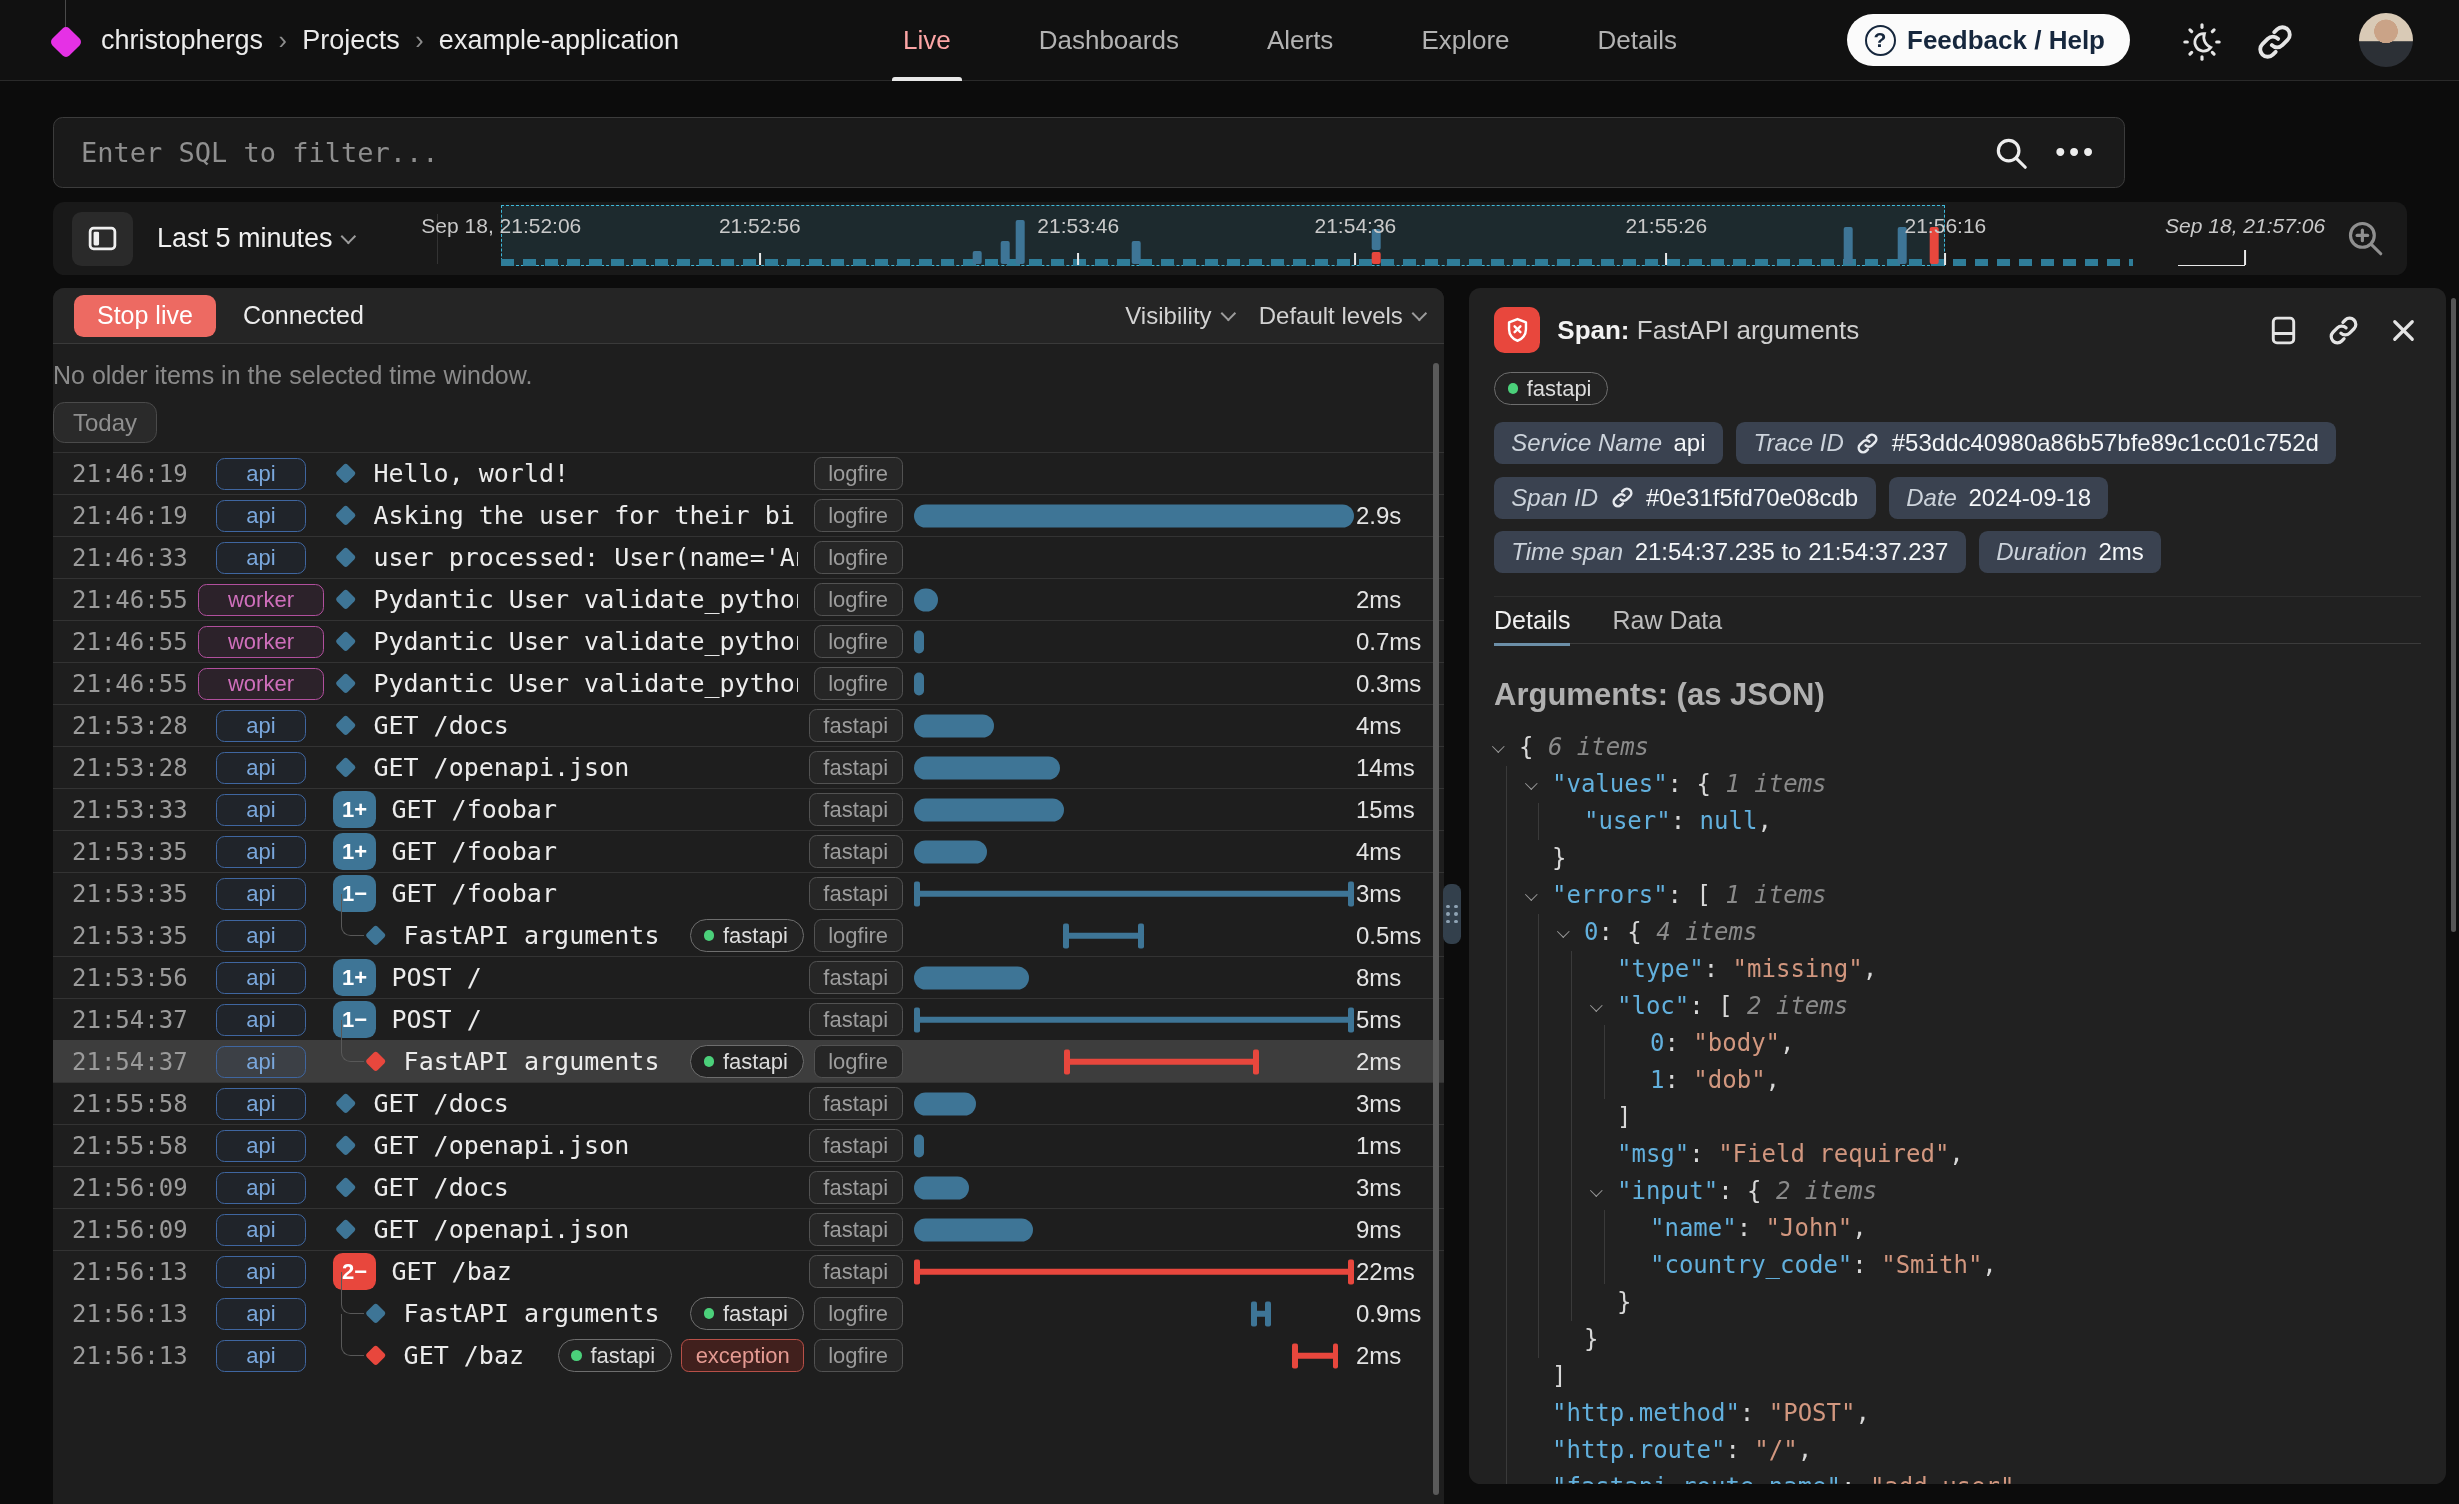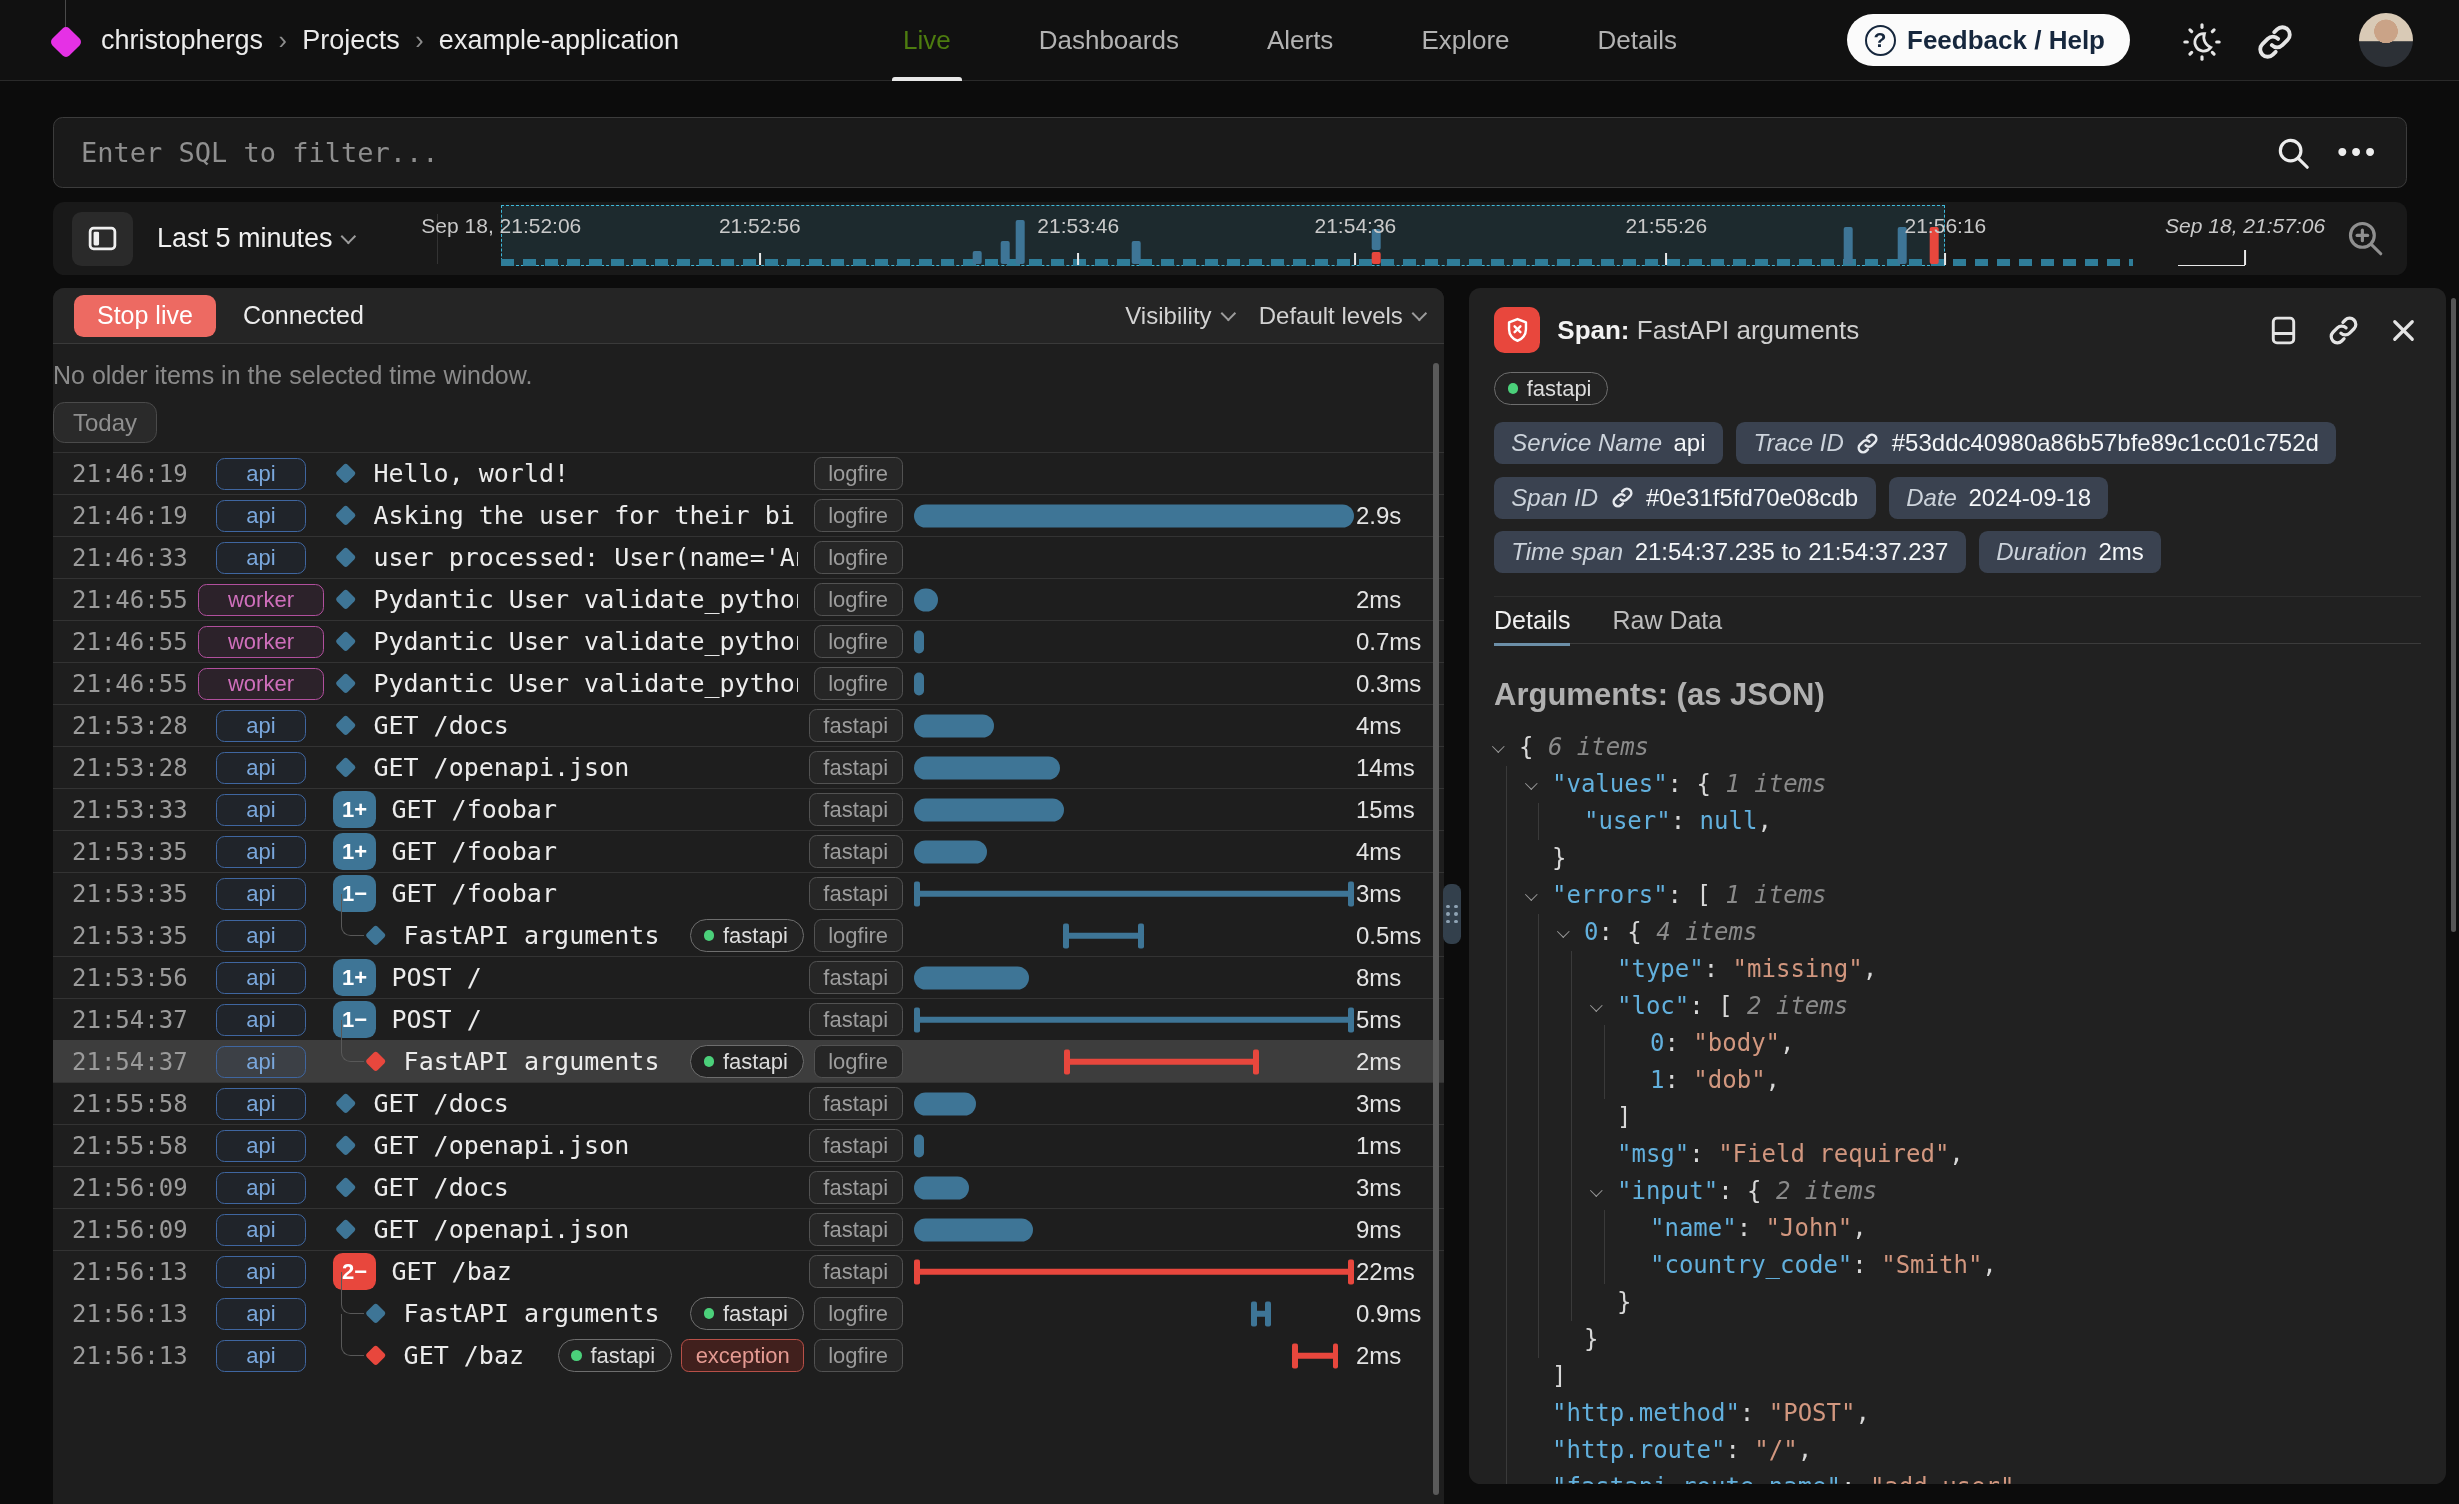--- a/index.html
+++ b/index.html
@@ -12,36 +12,36 @@
          border-bottom:1px solid #2a2a2a; }
   #logo-line { position:absolute; left:65px; top:0; width:1px; height:35px; background:#4a4a4a; }
   #logo { position:absolute; left:54px; top:30px; width:24px; height:24px; background:#e531e5;
           border-radius:4.8px; transform:rotate(45deg); }
   #breadcrumb { position:absolute; left:101px; top:0; height:81px; display:flex; align-items:center;
                 gap:15.4px; font-size:27px; color:#ececec; }
   .crumb-sep { color:#8d8d8d; font-size:25px; }
   #nav-tabs { position:absolute; left:903px; top:0; height:81px; display:flex; gap:88px; }
   .navtab { position:relative; height:81px; display:flex; align-items:center; font-size:26px;
             color:#b3b3b3; cursor:default; }
-  .navtab.active { color:#4d7c0f; }
+  .navtab.active { color:#fca5a5; }
   .navtab.active .tab-underline { position:absolute; left:-11.5px; right:-11.5px; bottom:0; height:3.8px;
             background:#e8e8e8; border-radius:2.9px 2.9px 0 0; }
   #feedback-btn { position:absolute; right:329px; top:14.4px; height:52px; padding:0 25px 0 17.3px;
             background:#fbfbfb; border-radius:26px; display:flex; align-items:center; gap:11.5px;
             color:#16273d; font-size:26px; font-weight:600; }
   .qmark { width:31px; height:31px; border:2.9px solid #16273d; border-radius:50%; display:flex;
            align-items:center; justify-content:center; font-size:21px; font-weight:700; }
   .nav-icon { position:absolute; top:21px; width:42px; height:42px; color:#e6e6e6; }
   #avatar { position:absolute; right:46px; top:13.4px; width:54px; height:54px; border-radius:50%;
             background:
               radial-gradient(circle at 50% 34%, #caa387 0 26%, rgba(0,0,0,0) 27%),
               linear-gradient(180deg, #d9cab6 0 52%, #2c3036 53% 100%); }
 
   
-  #filterbar { position:absolute; left:53px; top:117px; width:2354px; height:71px; background:#1a1a1a;
+  #filterbar { position:absolute; left:53px; top:117px; width:2072px; height:71px; background:#1a1a1a;
                border:1.9px solid #3c3c3c; border-radius:9.6px; display:flex; align-items:center; }
   #sql-input { flex:1; background:transparent; border:none; outline:none; color:#d0d0d0;
                font-family:"DejaVu Sans Mono",monospace; font-size:27px; padding:0 27px; }
   #sql-input::placeholder { color:#8f8f8f; }
   #filterbar .ficon { width:38px; height:38px; color:#ededed; margin-right:25px; flex:none; }
   #dots { color:#ededed; font-size:29px; letter-spacing:3.8px; margin-right:27px; }
 
   
   #timebar { position:absolute; left:53px; top:202px; width:2354px; height:73px; background:#191919;
              border-radius:11.5px; }

